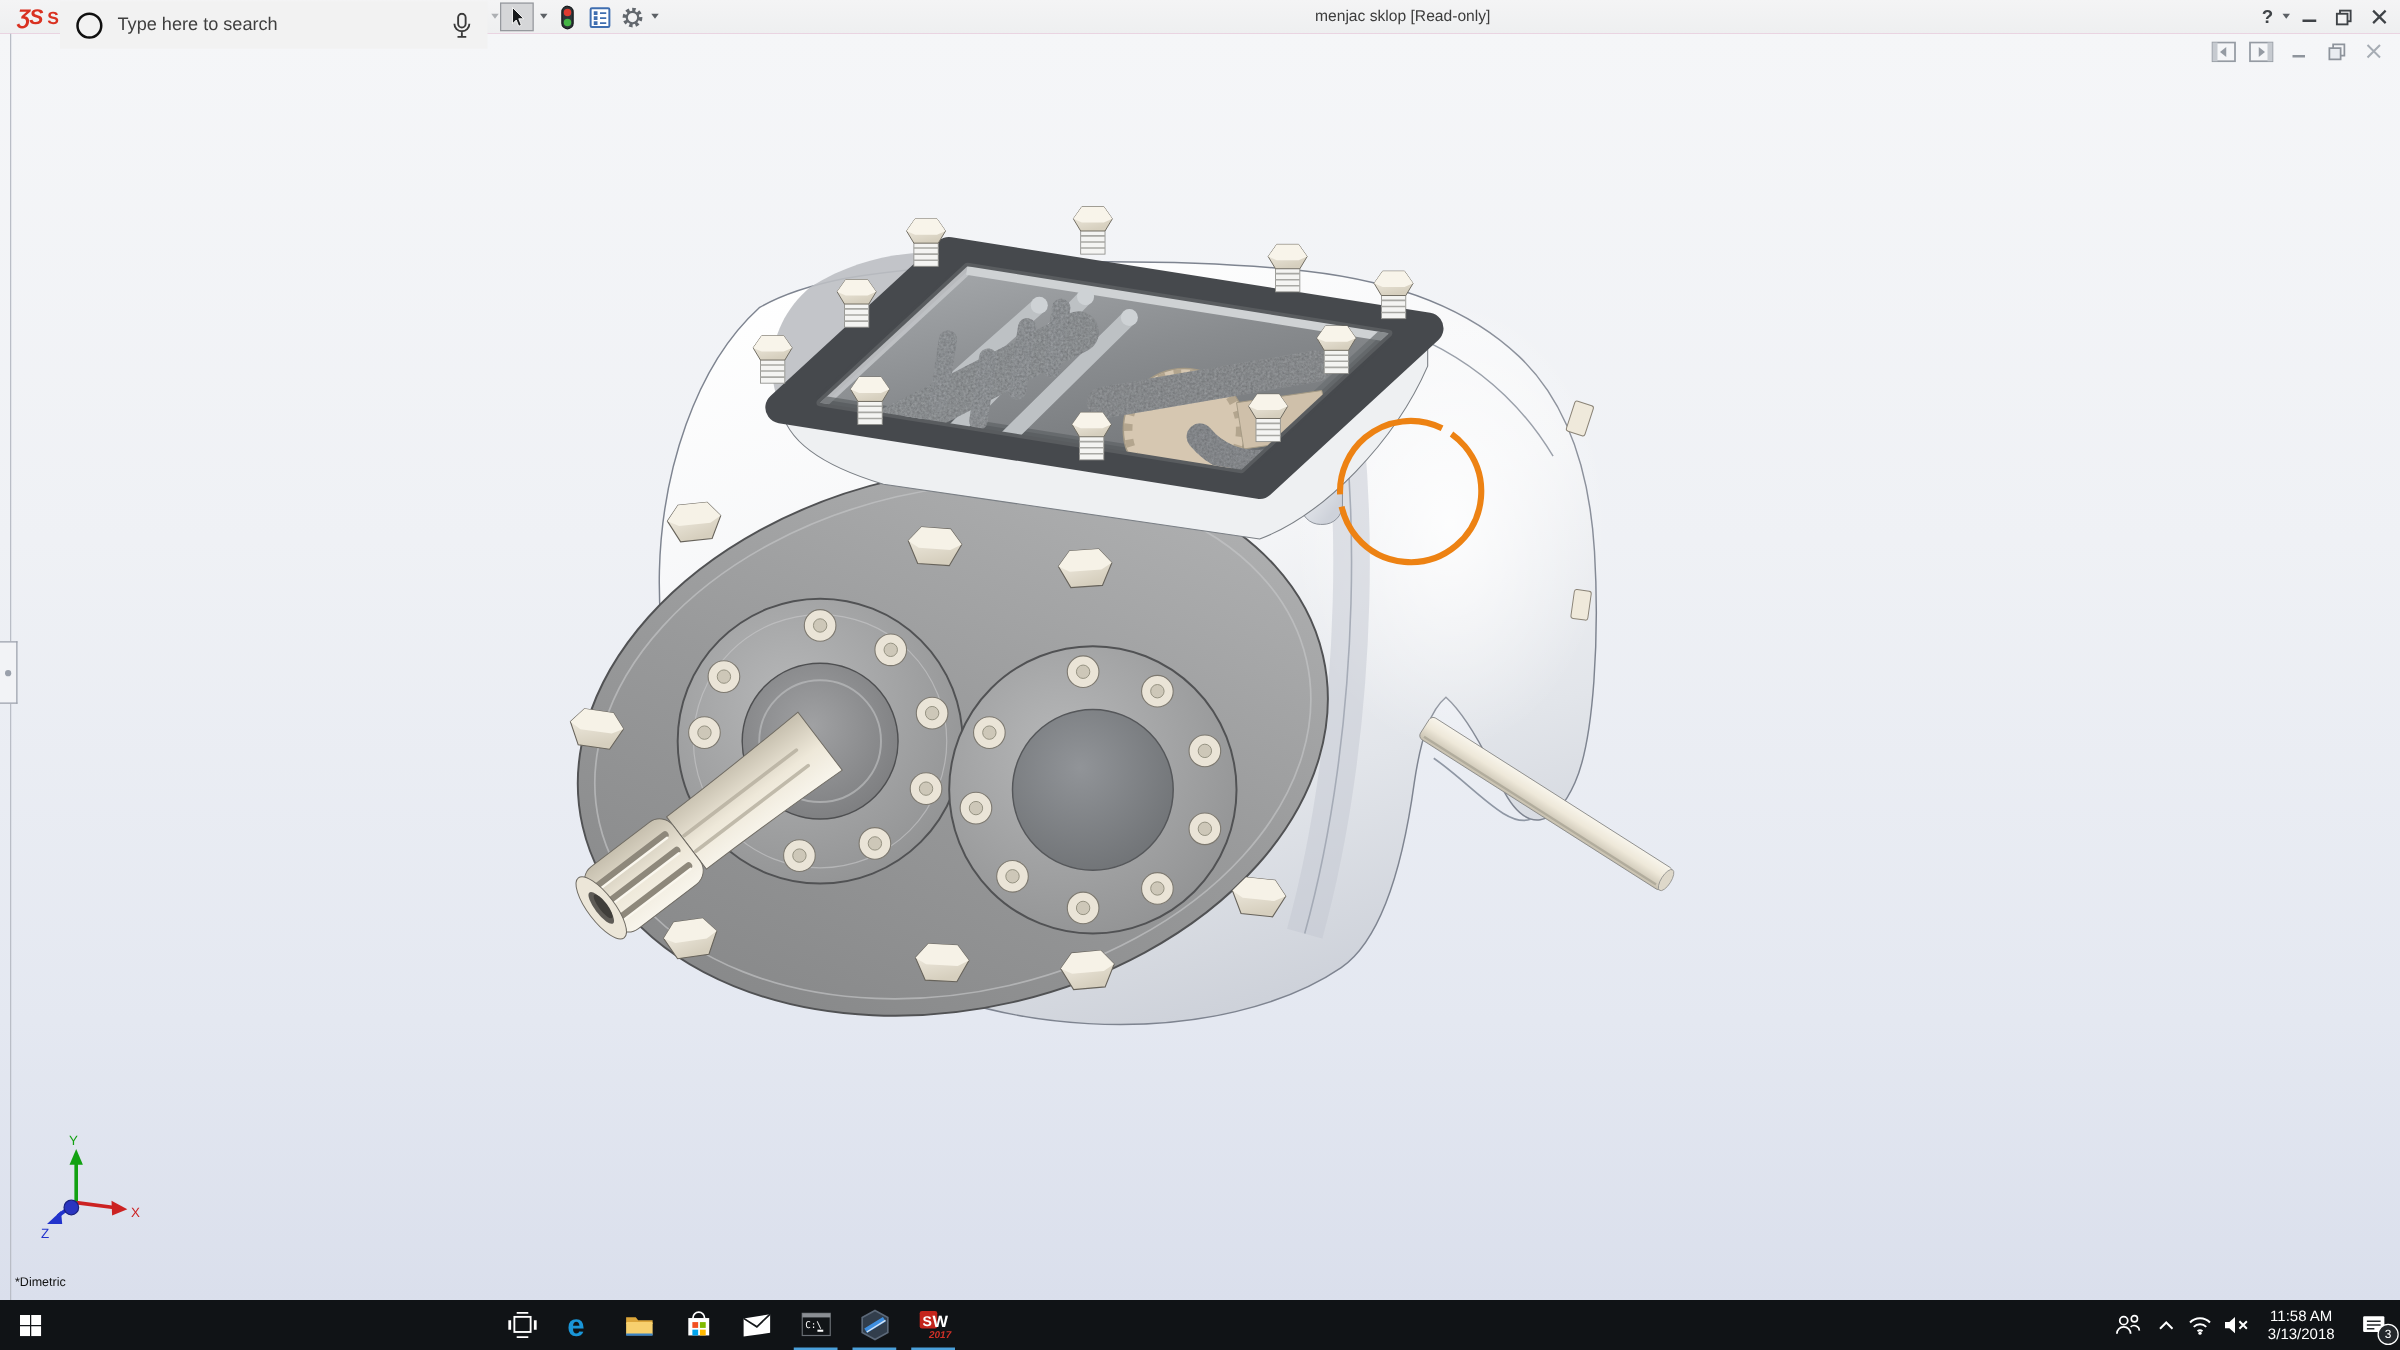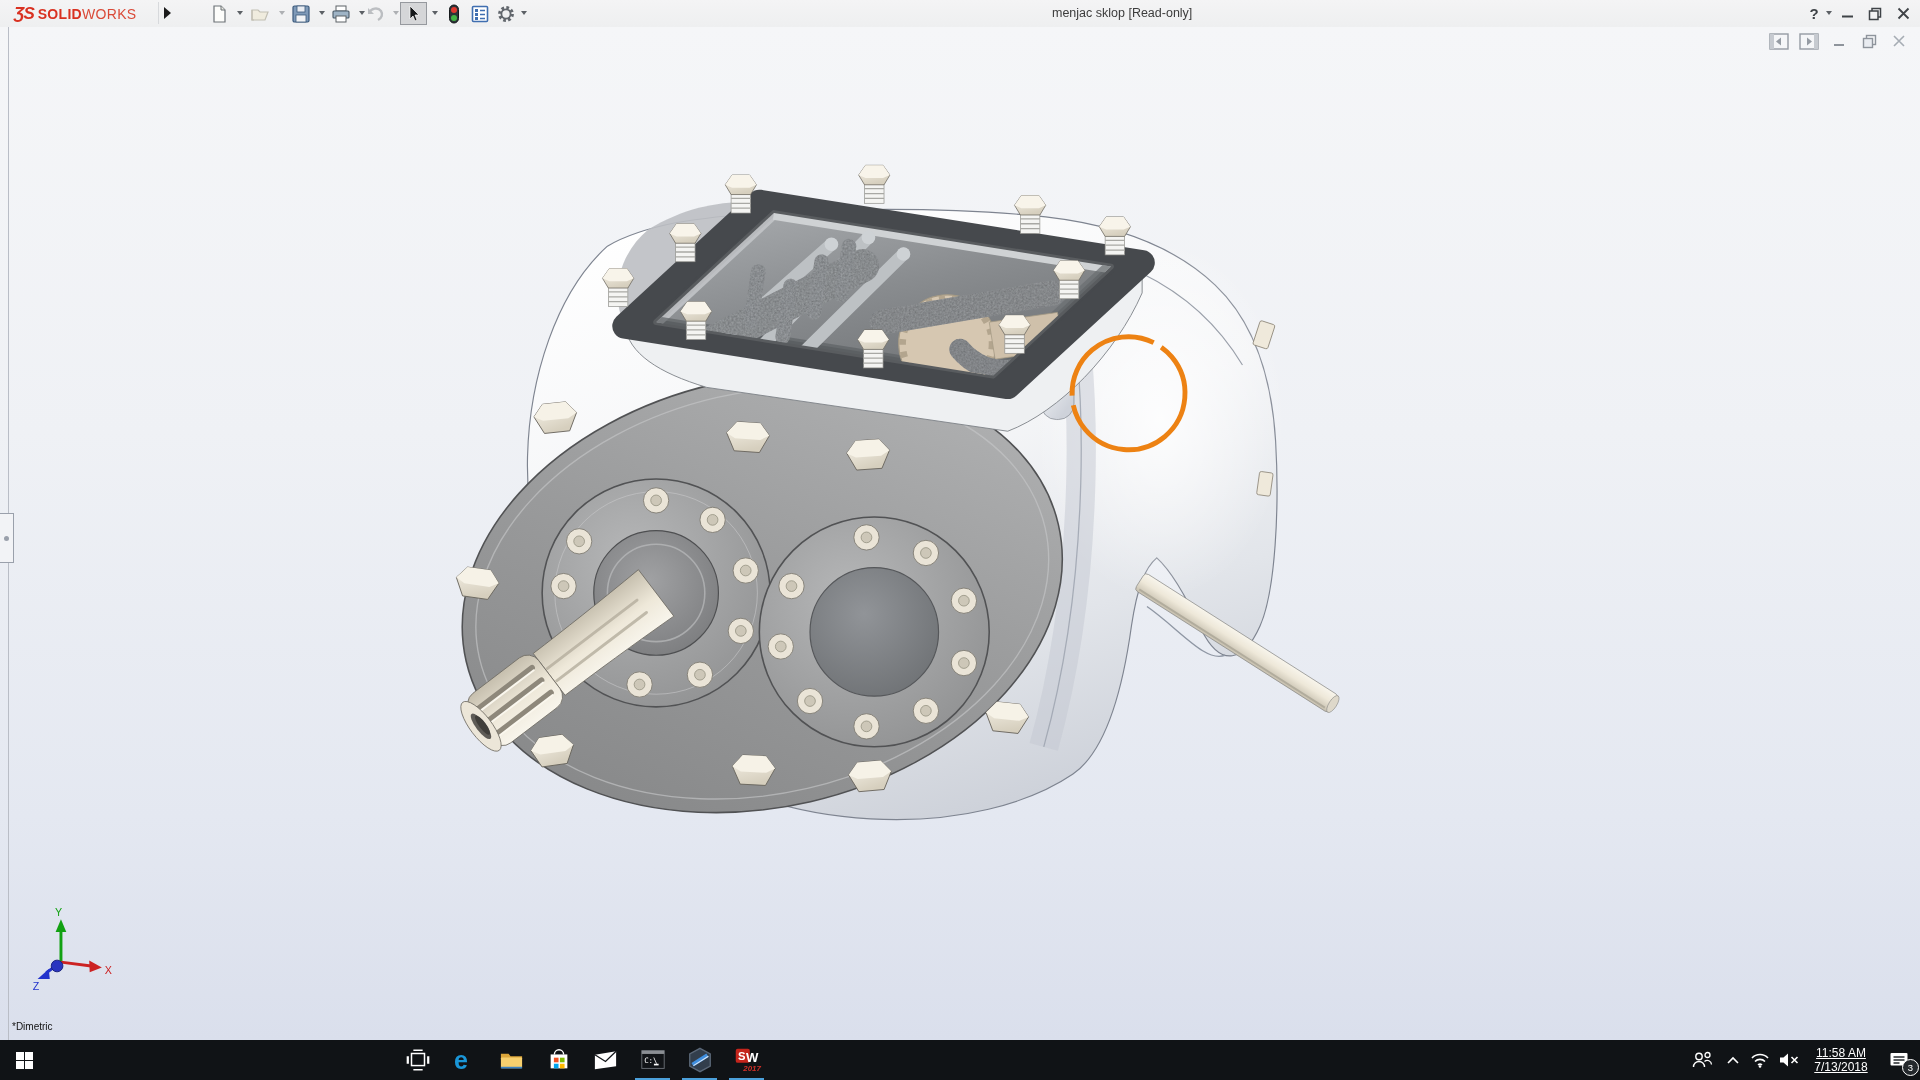--- a/index.html
+++ b/index.html
@@ -39,21 +39,21 @@
   .startbtn{width:48px;display:flex;align-items:center;justify-content:center;}
   .searchbox{position:absolute;left:48px;top:1px;width:342px;height:38px;background:#f2f2f2;
     display:flex;align-items:center;}
   .searchbox .ring{width:17px;height:17px;border:2.6px solid #101010;border-radius:50%;margin:0 10px 0 13px;flex:none;}
   .searchbox input{border:none;background:transparent;outline:none;flex:1;
     font-family:"Liberation Sans",sans-serif;font-size:14.5px;color:#222;}
   .searchbox input::placeholder{color:#3f3f3f;opacity:1;}
   .apps{position:absolute;left:394px;top:1040px;height:40px;display:flex;}
   .appbtn{width:47px;height:40px;display:flex;align-items:center;justify-content:center;position:relative;}
   .appbtn .runline{position:absolute;bottom:0;left:6px;right:6px;height:2.5px;background:#4ba0da;}
-  .tray{position:absolute;right:0;top:1040px;height:40px;display:flex;align-items:center;color:#fff;text-decoration:underline;}
+  .tray{position:absolute;right:0;top:1040px;height:40px;display:flex;align-items:center;color:#fff;}
   .traybtn{height:40px;display:flex;align-items:center;justify-content:center;}
   .clock{width:74px;text-align:center;font-size:12px;line-height:14px;color:#fff;}
   .badge{position:absolute;right:1px;bottom:4px;width:15px;height:15px;border-radius:50%;
     background:#24282c;border:1.4px solid #fff;color:#fff;font-size:9.5px;display:flex;
     align-items:center;justify-content:center;}
 </style>
 </head>
 <body>
 
 <div class="stage">
@@ -439,20 +439,28 @@
   <div class="taskbar">
     <div class="startbtn">
       <svg width="17" height="17" viewBox="0 0 17 17">
         <rect x="0" y="0" width="8" height="8" fill="#fff"></rect>
           <rect x="9" y="0" width="8" height="8" fill="#fff"></rect>
         <rect x="0" y="9" width="8" height="8" fill="#fff"></rect>
           <rect x="9" y="9" width="8" height="8" fill="#fff"></rect>
         </svg>
     </div>
   </div>
+  <div class="searchbox">
+    <div class="ring"></div>
+    <input type="text" placeholder="Type here to search" style="">
+    <svg width="15" height="21" viewBox="0 0 15 21" style="margin-right:13px">
+      <rect x="4.5" y="1" width="6" height="11" rx="3" fill="none" stroke="#3a3a3a" stroke-width="1.5"></rect>
+      <path d="M1.5,9 a6,6 0 0 0 12,0 M7.5,15 v4 M4,19.5 h7" fill="none" stroke="#3a3a3a" stroke-width="1.5"></path>
+      </svg>
+  </div>
 
   <div class="apps">
     <div class="appbtn">
       <svg width="26" height="26" viewBox="0 0 28 28">
         <rect x="7" y="7" width="14" height="13" fill="none" stroke="#fff" stroke-width="1.6"></rect>
         <path d="M3,10 v8 M25,10 v8" stroke="#fff" stroke-width="2.4"></path>
         <path d="M9,3.5 h10 M9,24.5 h10" stroke="#fff" stroke-width="1.6"></path>
         </svg>
     </div>
     <div class="appbtn">
@@ -533,21 +541,21 @@
     </div>
     <div class="traybtn" style="width:30px">
       <svg width="22" height="16" viewBox="0 0 22 16">
         <polygon points="2,5.5 5.5,5.5 10,1.5 10,14.5 5.5,10.5 2,10.5" fill="#fff"></polygon>
         <path d="M13.5,5 L19.5,11 M19.5,5 L13.5,11" stroke="#fff" stroke-width="1.6"></path>
         </svg>
     </div>
     <div class="traybtn clock">
       <div>
           <div>11:58 AM</div>
-      <div>7/13/2018</div>
+      <div>3/13/2018</div>
         </div>
     </div>
     <div class="traybtn" style="width:42px;position:relative">
       <svg width="20" height="18" viewBox="0 0 20 18">
         <rect x="1.5" y="2" width="17" height="12.5" rx="1" fill="#fff"></rect>
         <path d="M4.5,6 h11 M4.5,9 h11 M4.5,12 h6" stroke="#24282c" stroke-width="1.3"></path>
         </svg>
       <div class="badge">3</div>
     </div>
   </div>

